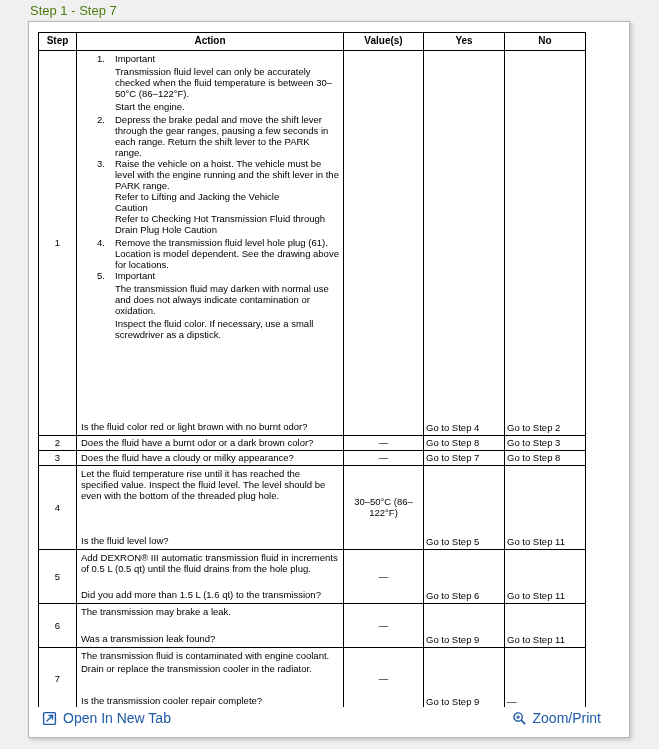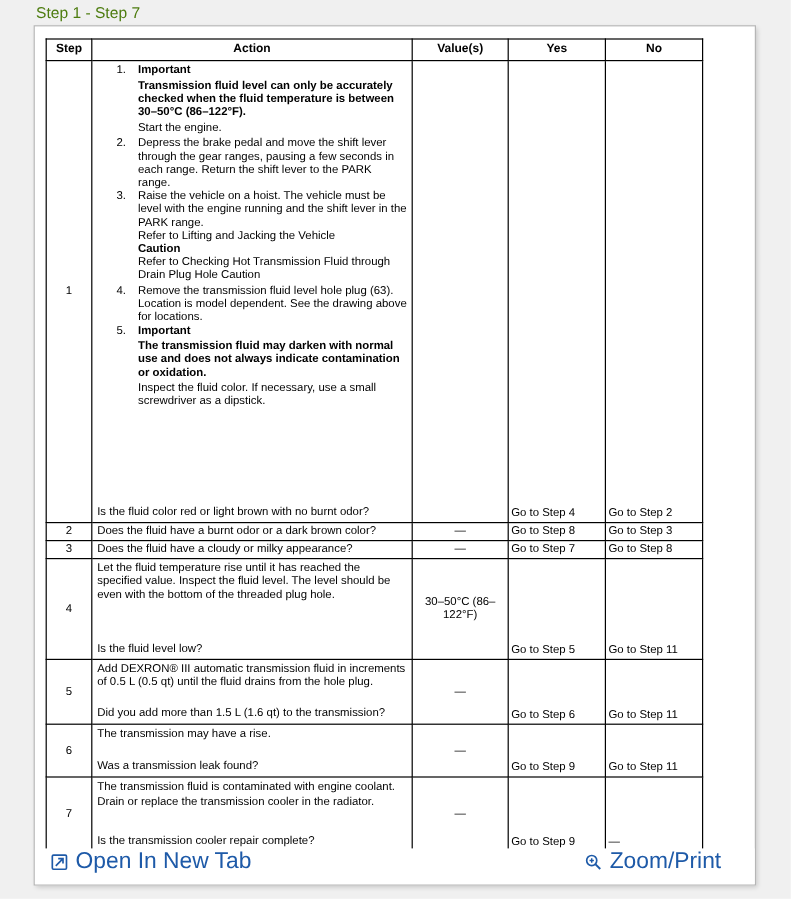--- a/index.html
+++ b/index.html
@@ -36,32 +36,32 @@
   td.yn-cell { vertical-align:bottom; padding:1px 2px 2px; }
   .h1 { height:385px; }
   .h4 { height:84px;margin-top:17px; }
   .h5 { height:54px;margin-left:14px; }
   .h6 { height:44px; }
   .h7 { height:62px; }
   .cell-flex { display:flex; flex-direction:column; height:100%; }
   .li { display:flex; margin-left:16px; }
   .li-num { width:18px; flex:0 0 18px; }
   .li-body { flex:1; }
-  .b { font-weight:bold; }
+  .b { font-weight:normal; }
   .mt { margin-top:2px; }
   .q { margin-top:auto; padding-top:12px; }
   .panel-footer {
     position:absolute; left:0; right:0; bottom:0; height:30px;
     background:#fff;
     display:flex; align-items:center; justify-content:space-between;
     padding:0 28px 8px 13px;
   }
   .footer-link {
     display:flex; align-items:center; gap:6px;
-    color:#1e5aa8; font-size:19px; text-decoration:none; cursor:pointer;justify-content:center;
+    color:#1e5aa8; font-size:14px; text-decoration:none; cursor:pointer;justify-content:center;
   }
   .footer-link svg { display:block; }
 </style>
 </head>
 <body>
 
 <div class="page-title">Step 1 - Step 7</div>
 
 <div class="panel">
   <div class="table-wrap">
@@ -107,21 +107,21 @@
                 <div class="li-body">
                   <div>Raise the vehicle on a hoist. The vehicle must be level with the engine running and the shift lever in the PARK range.</div>
                   <div>Refer to Lifting and Jacking the Vehicle</div>
                   <div class="b">Caution</div>
                   <div>Refer to Checking Hot Transmission Fluid through Drain Plug Hole Caution</div>
                 </div>
               </div>
               <div class="li mt">
                 <span class="li-num">4.</span>
                 <div class="li-body">
-                  <div>Remove the transmission fluid level hole plug (63). Location is model dependent. See the drawing above for locations.</div>
+                  <div>Remove the transmission fluid level hole plug (61). Location is model dependent. See the drawing above for locations.</div>
                 </div>
               </div>
               <div class="li">
                 <span class="li-num">5.</span>
                 <div class="li-body">
                   <div class="b">Important</div>
                   <div class="b mt">The transmission fluid may darken with normal use and does not always indicate contamination or oxidation.</div>
                   <div class="mt">Inspect the fluid color. If necessary, use a small screwdriver as a dipstick.</div>
                 </div>
               </div>
@@ -176,21 +176,21 @@
           </td>
           <td class="values-cell">—</td>
           <td class="yn-cell">Go to Step 6</td>
           <td class="yn-cell">Go to Step 11</td>
         </tr>
 
         <tr>
           <td class="step-cell">6</td>
           <td class="action-cell h6">
             <div class="cell-flex">
-              <div>The transmission may have a rise.</div>
+              <div>The transmission may brake a leak.</div>
               <div class="q">Was a transmission leak found?</div>
             </div>
           </td>
           <td class="values-cell">—</td>
           <td class="yn-cell">Go to Step 9</td>
           <td class="yn-cell">Go to Step 11</td>
         </tr>
 
         <tr>
           <td class="step-cell">7</td>

